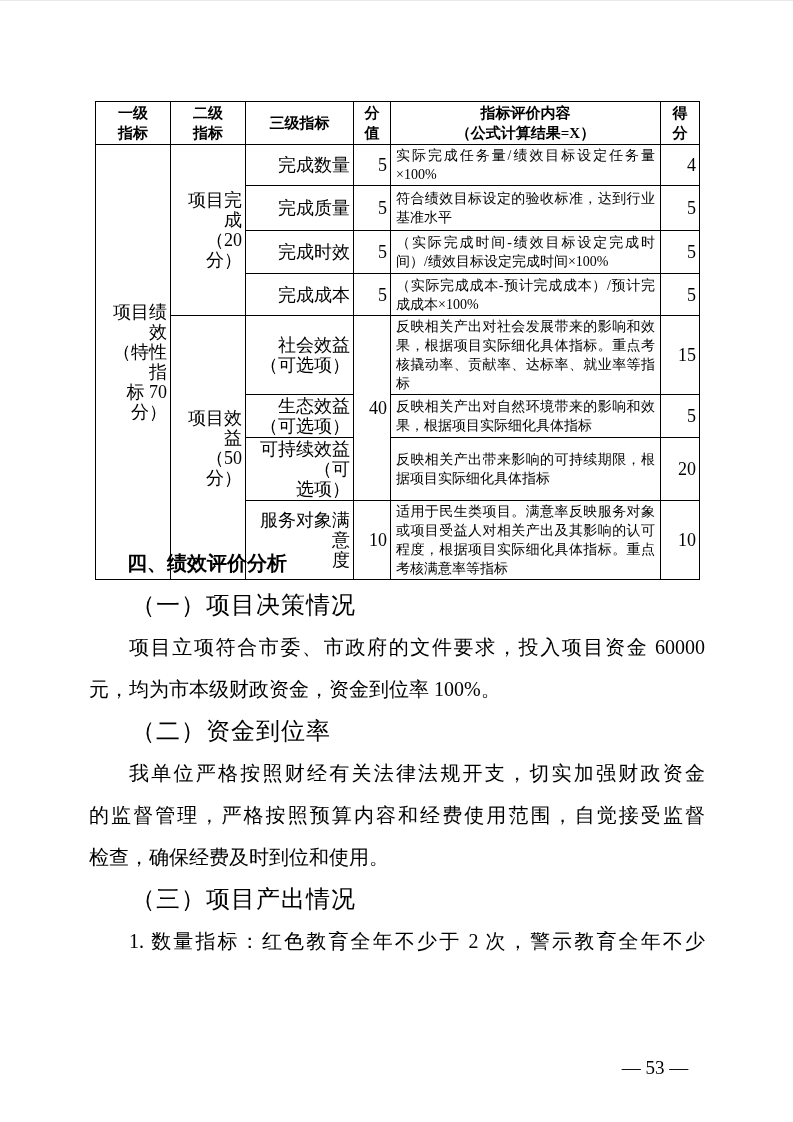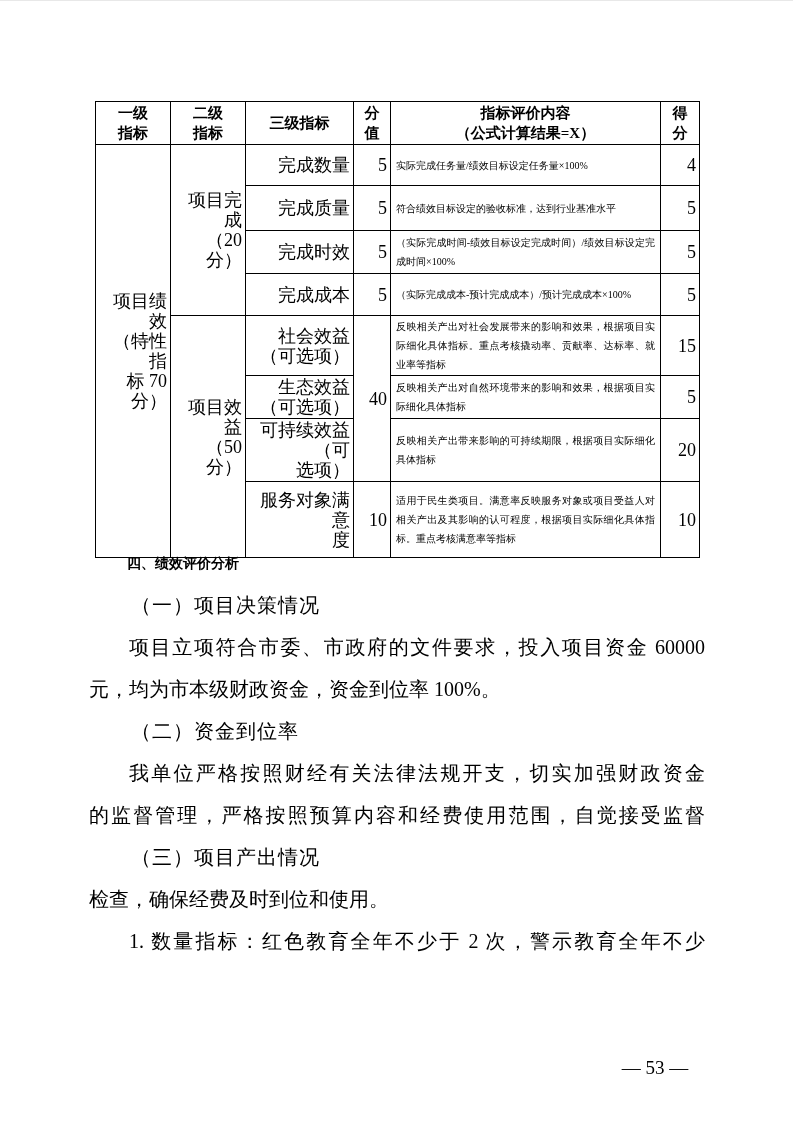--- a/index.html
+++ b/index.html
@@ -39,21 +39,21 @@
   }
   table.indicator td {
     font-size: 18px;
     line-height: 20px;
     text-align: right;
   }
   table.indicator td.content-cell {
     text-align: justify;
     text-justify: inter-character;
     white-space: normal;
-    font-size: 10px;
+    font-size: 14px;
     line-height: 19px;
     padding: 1px 5px;
   }
 
   
   .text-block {
     position: absolute;
     left: 89px;
     top: 541px;
     width: 616px;
@@ -65,25 +65,25 @@
   }
   .tline.justify {
     text-align: justify;
     text-align-last: justify;
     text-justify: inter-character;
   }
   .tline.indent { text-indent: 40px; }
   .tline.heading1 {
     font-family: "Liberation Sans", "DejaVu Sans", sans-serif;
     font-weight: bold;
-    font-size: 14px;
+    font-size: 20px;
     text-indent: 38px;
   }
   .tline.subheading {
-    font-size: 20px;
+    font-size: 24px;
     text-indent: 42px;
     letter-spacing: 1px;
   }
 
   .page-num {
     position: absolute;
     top: 1055px;
     left: 595px;
     width: 120px;
     text-align: center;
@@ -180,20 +180,20 @@
     </table>
 
   <div class="text-block">
     <div class="tline heading1">四、绩效评价分析</div>
     <div class="tline subheading">（一）项目决策情况</div>
     <div class="tline indent justify">项目立项符合市委、市政府的文件要求，投入项目资金 60000</div>
     <div class="tline">元，均为市本级财政资金，资金到位率 100%。</div>
     <div class="tline subheading">（二）资金到位率</div>
     <div class="tline indent justify">我单位严格按照财经有关法律法规开支，切实加强财政资金</div>
     <div class="tline justify">的监督管理，严格按照预算内容和经费使用范围，自觉接受监督</div>
+    <div class="tline">检查，确保经费及时到位和使用。</div>
     <div class="tline subheading">（三）项目产出情况</div>
-    <div class="tline">检查，确保经费及时到位和使用。</div>
     <div class="tline indent justify">1. 数量指标：红色教育全年不少于 2 次，警示教育全年不少</div>
   </div>
 
   <div class="page-num">— 53 —</div>
 
 </div>
 
 </body></html>

